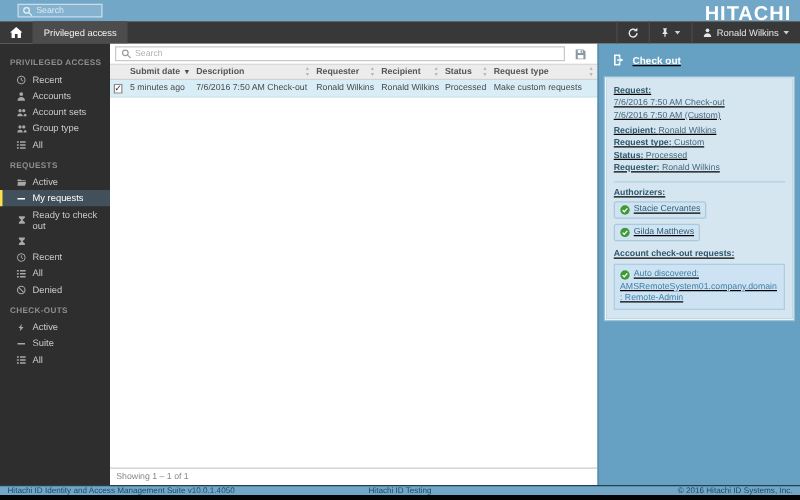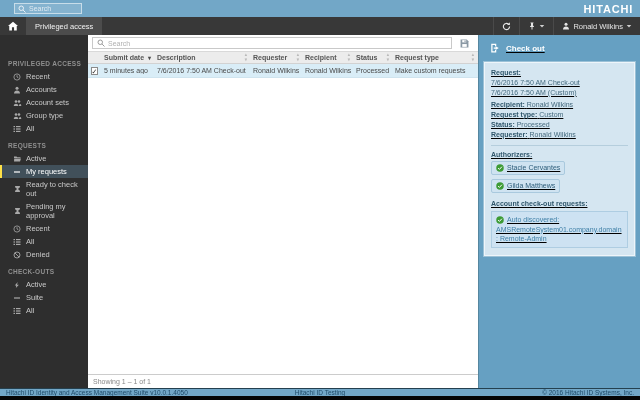--- a/index.html
+++ b/index.html
@@ -6,32 +6,32 @@
   html,body { width:640px; height:400px; overflow:hidden; }
   body { font-family:"Liberation Sans", sans-serif; position:relative; background:#fff; }
   svg { display:block; }
 
   
   .topbar { position:absolute; top:0; left:0; right:0; height:17px; background:#72a7c7; display:flex; align-items:center; }
   .topbar-search { margin-left:14px; width:68px; height:11px; background:rgba(255,255,255,0.14); border:1px solid rgba(255,255,255,0.55); display:flex; align-items:center; gap:3px; padding:0 3px; }
   .topbar-search svg { color:#eaf2f8; flex:none; }
   .topbar-search input { flex:1; min-width:0; border:none; background:transparent; outline:none; font-size:7px; color:#fff; font-family:"Liberation Sans",sans-serif; }
   .topbar-search input::placeholder { color:#dfeaf2; }
-  .logo { position:absolute; right:7px; top:3px; color:#fff; font-weight:bold; font-size:11px; letter-spacing:0.8px; }
+  .logo { position:absolute; right:7px; top:3px; color:#fff; font-weight:bold; font-size:16px; letter-spacing:0.8px; }
 
   
   .navbar { position:absolute; top:17px; left:0; right:0; height:18px; background:#383838; display:flex; align-items:stretch; color:#ddd; }
   .home-btn { width:26px; display:flex; align-items:center; justify-content:center; color:#fff; cursor:pointer; }
   .nav-tab { background:#4c4c4c; display:flex; align-items:center; padding:0 9px; font-size:7.5px; color:#f2f2f2; cursor:pointer; }
   .nav-right { margin-left:auto; display:flex; align-items:stretch; }
   .nav-btn { display:flex; align-items:center; gap:3px; padding:0 8px; border-left:1px solid #4a4a4a; font-size:7.5px; color:#e6e6e6; cursor:pointer; }
   .nav-btn .caret { color:#cfcfcf; }
 
   
-  .sidebar { position:absolute; top:35px; left:0; width:88px; bottom:12px; background:#2e2e2e; padding-top:18px; }
+  .sidebar { position:absolute; top:35px; left:0; width:88px; bottom:12px; background:#2e2e2e; padding-top:5px; }
   .side-title { padding:7px 4px 3px 8px; font-size:6.5px; font-weight:bold; letter-spacing:0.3px; color:#8f8f8f; }
   .side-item { display:flex; align-items:center; gap:4px; padding:2px 2px 2px 10px; font-size:7.5px; color:#c9c9c9; cursor:pointer; border-left:2px solid transparent; }
   .side-item .ic { width:10px; display:flex; justify-content:center; color:#a8a8a8; flex:none; }
   .side-item.selected { background:#41505a; color:#fff; border-left:2px solid #fde047; }
   .side-item.selected .ic { color:#fff; }
 
   
   .main { position:absolute; left:88px; top:35px; width:390px; bottom:12px; background:#fff; }
   .main-search { position:absolute; top:2px; left:4px; right:26px; height:12px; border:1px solid #c9c9c9; display:flex; align-items:center; gap:3px; padding:0 4px; background:#fff; }
   .main-search svg { color:#9a9a9a; flex:none; }
@@ -207,21 +207,20 @@
         </svg>
       </span>
     <span>Ready to check out</span>
   </div>
   <div class="side-item">
     <span class="ic">
         <svg viewBox="0 0 16 16" width="7" height="8" fill="currentColor">
           <path d="M2.5 1h11v3L9 8l4.5 4v3h-11v-3L7 8 2.5 4z"></path>
         </svg>
       </span>
-    <span>Pending my approval</span>
   </div>
   <div class="side-item">
     <span class="ic">
         <svg viewBox="0 0 16 16" width="8" height="8">
           <circle cx="8" cy="8" r="6.2" fill="none" stroke="currentColor" stroke-width="1.6"></circle>
           <path d="M8 4.5V8l2.8 1.8" fill="none" stroke="currentColor" stroke-width="1.6"></path>
         </svg>
       </span>
     <span>Recent</span>
   </div>

